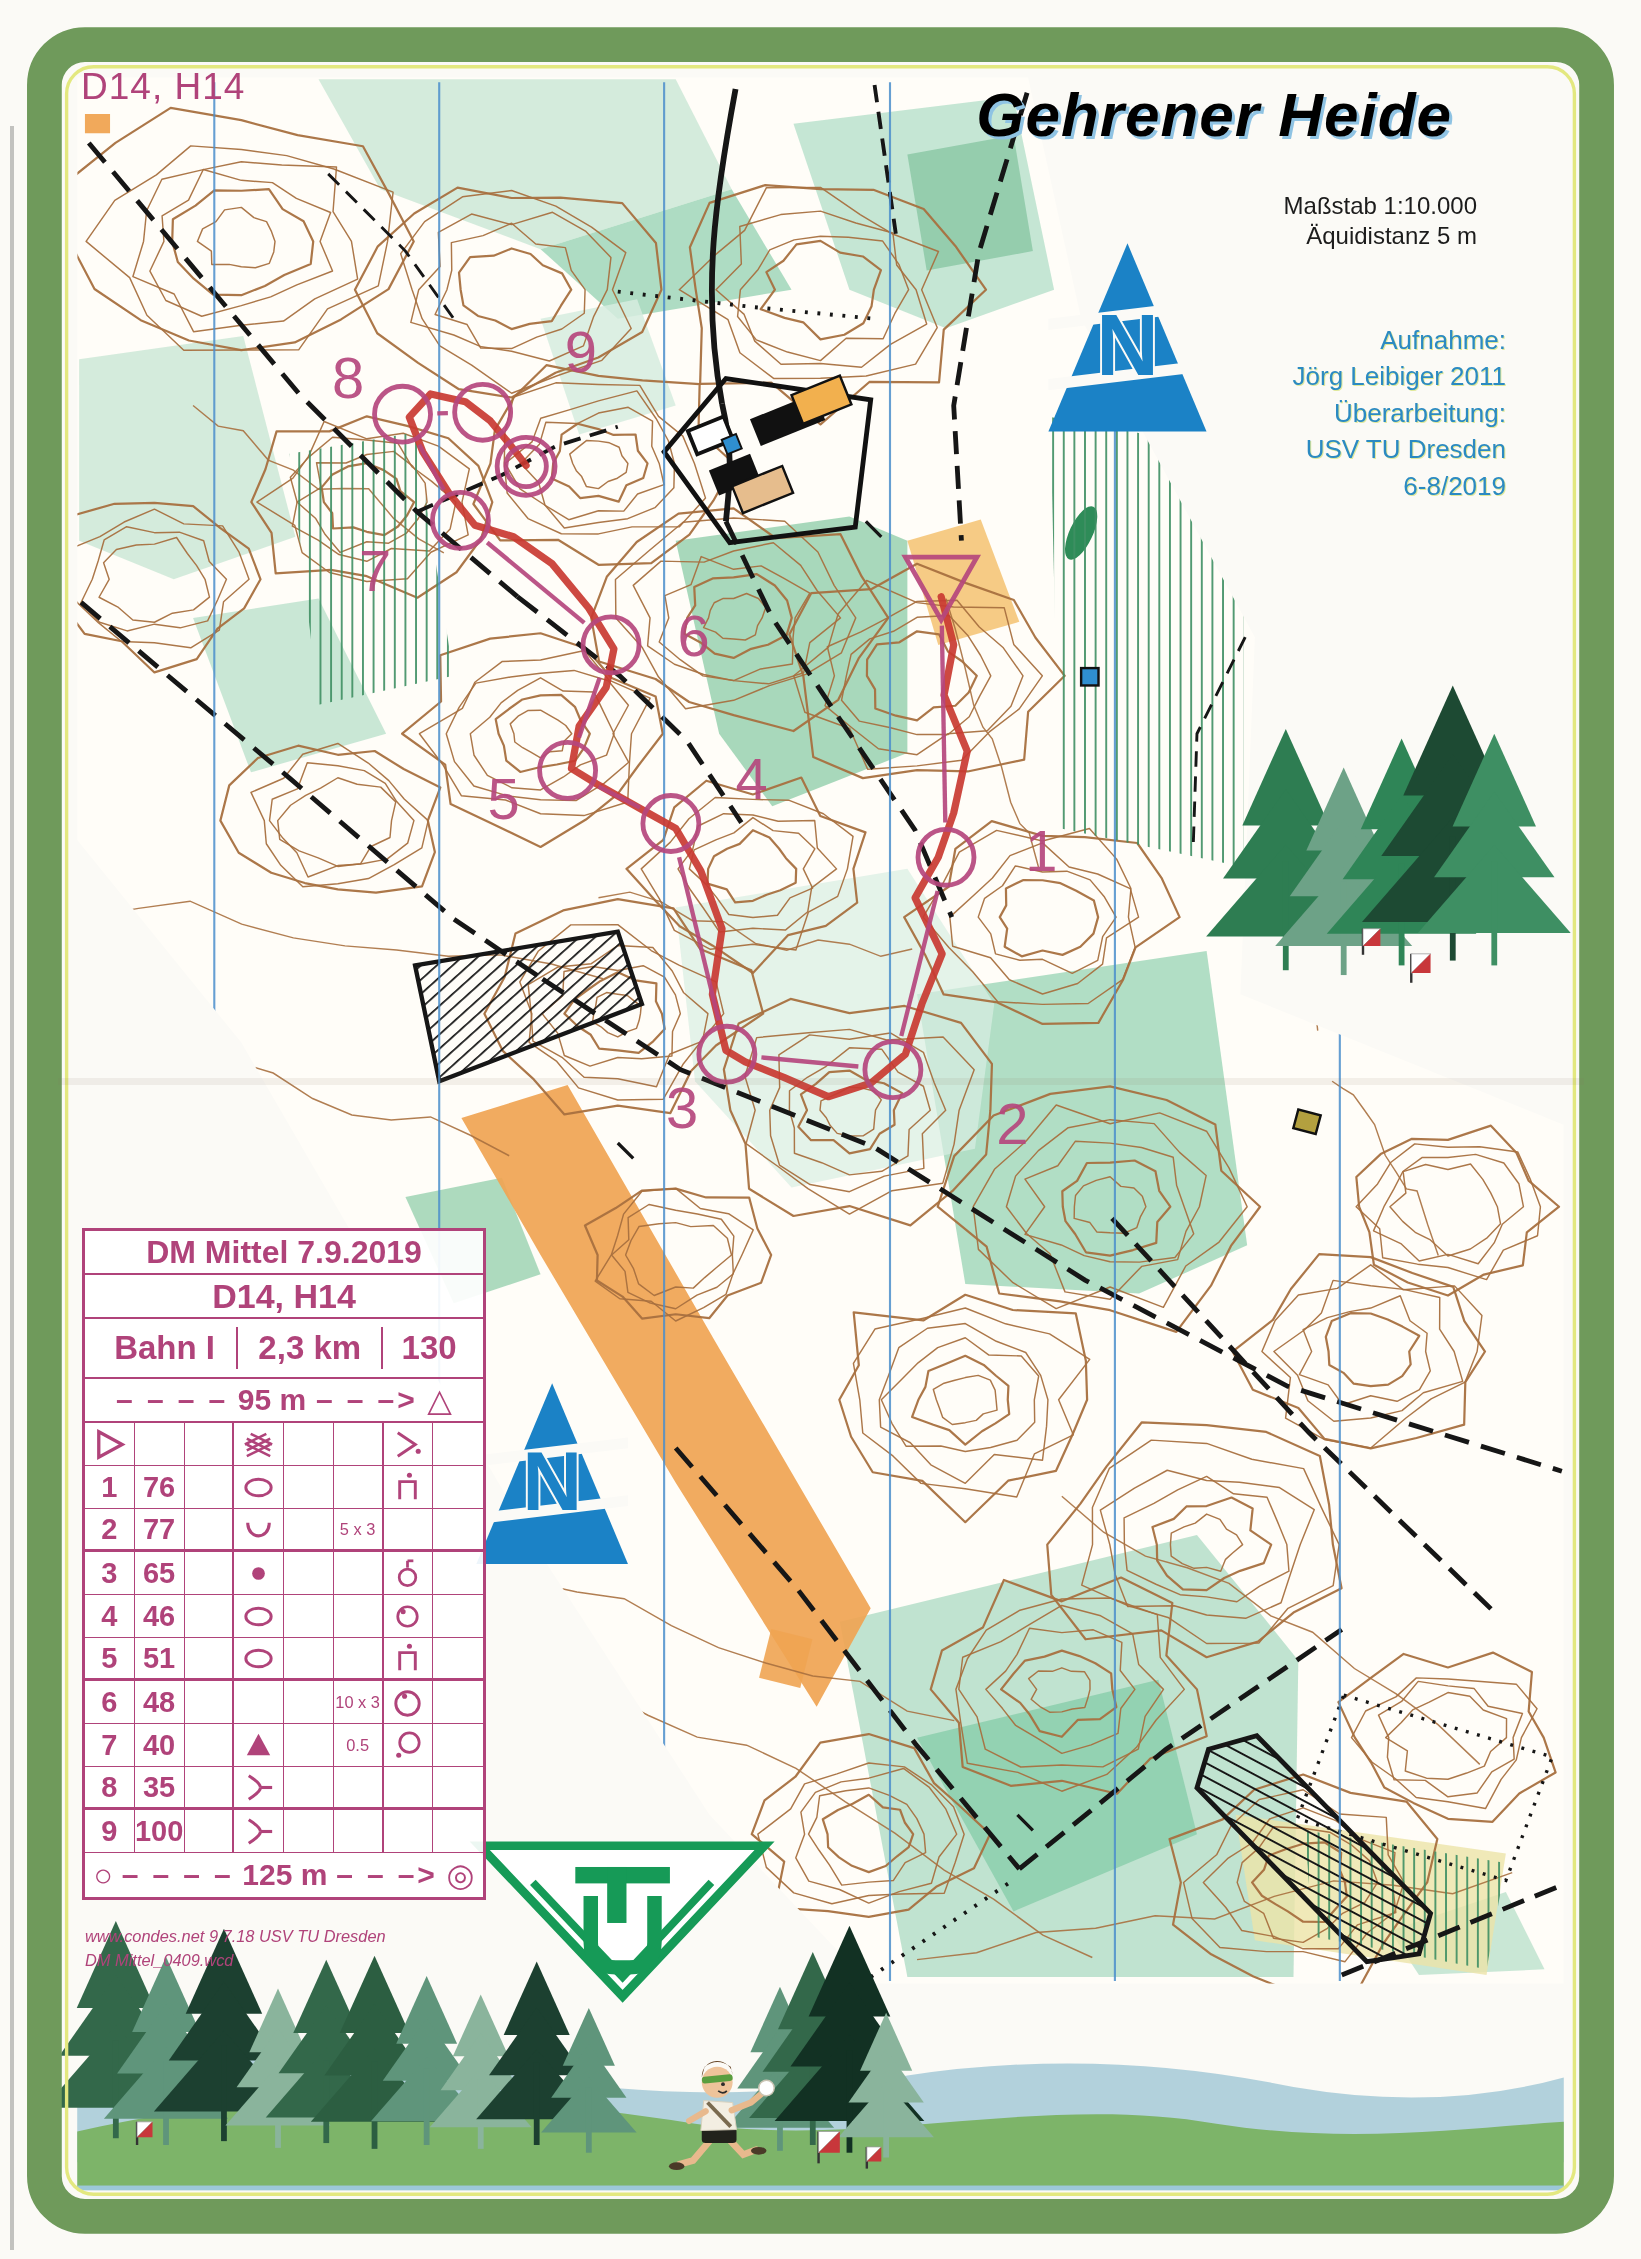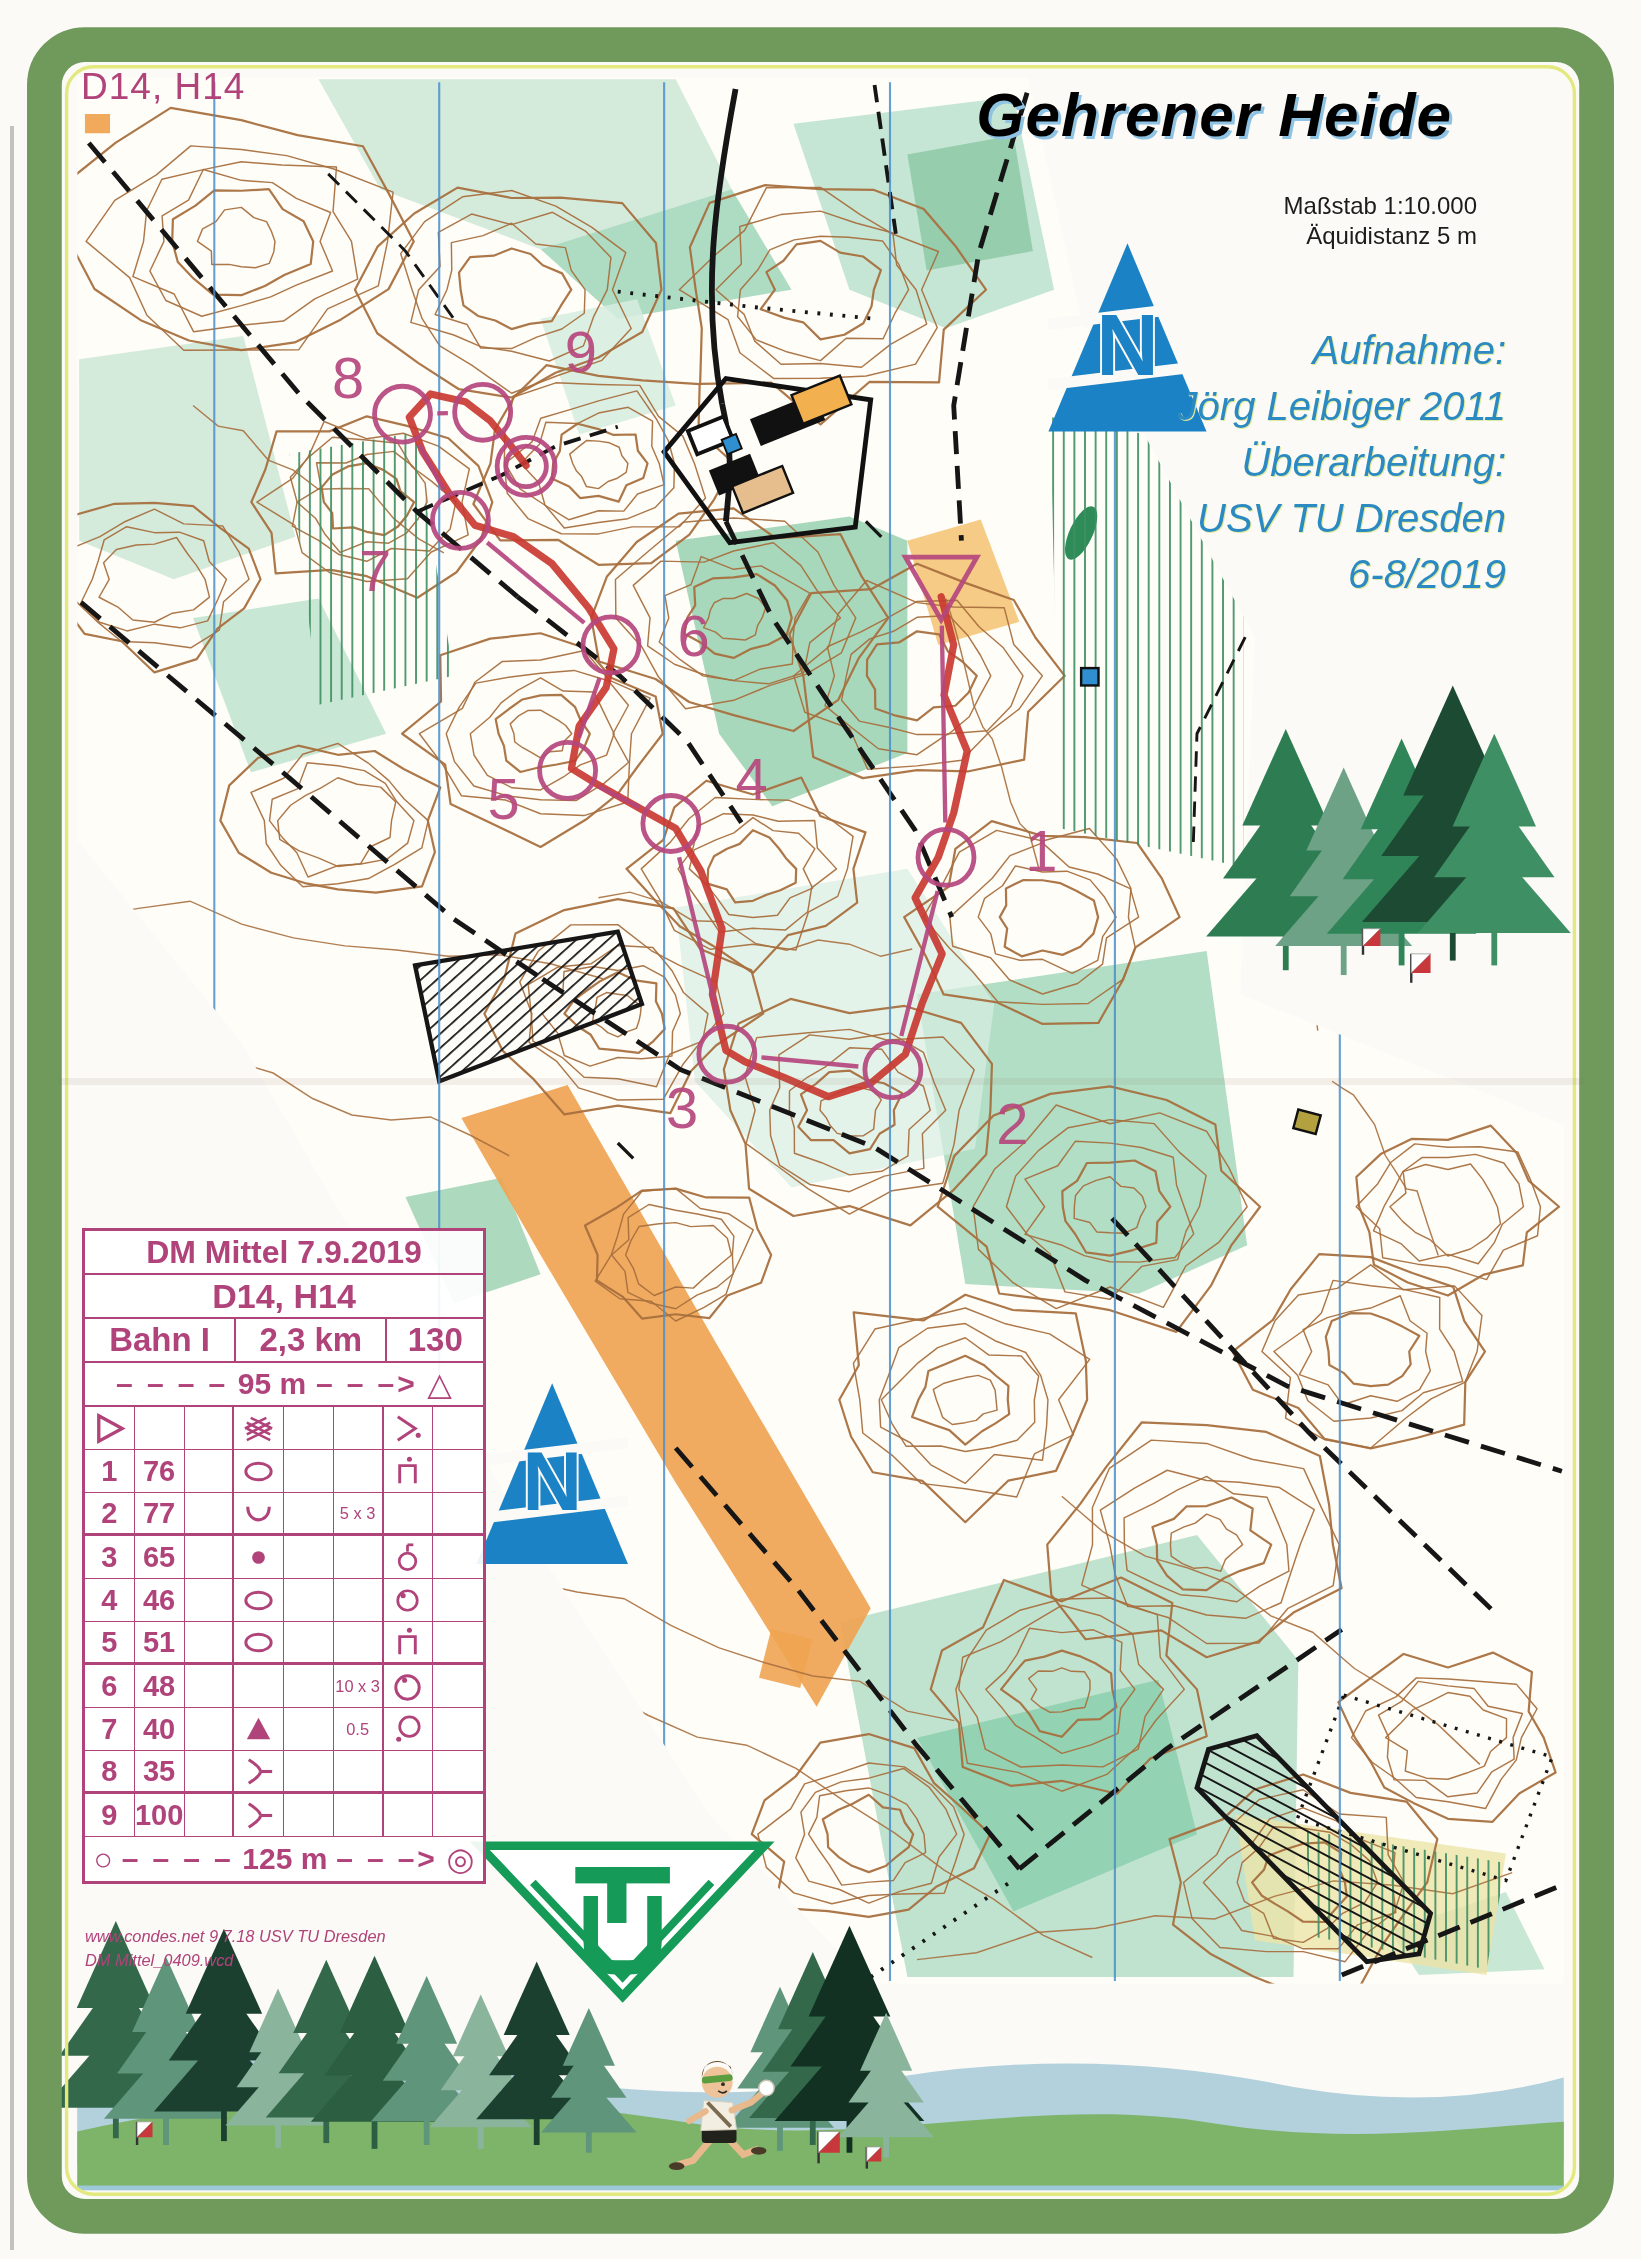--- a/index.html
+++ b/index.html
@@ -5,30 +5,30 @@
   html,body{margin:0;padding:0;}
   body{width:1641px;height:2259px;position:relative;background:#f4f2ec;
        font-family:"Liberation Sans", sans-serif;overflow:hidden;}
   .page{position:absolute;inset:0;background:#fbfaf6;}
   #map{position:absolute;left:0;top:0;width:1641px;height:2259px;}
   .ovl{position:absolute;z-index:5;}
   .class-label{left:81px;top:66px;font-size:37px;color:#b0437a;letter-spacing:1px;}
   .title{right:189px;top:79px;font-size:62px;font-weight:bold;font-style:italic;
          color:#000000;text-shadow:2.9px 2.9px 0 #8fc3e3;letter-spacing:1px;}
   .scaleblock{right:164px;top:191px;text-align:right;color:#1c1c1c;font-size:24px;line-height:1.25;}
-  .credits{right:135px;top:322px;text-align:right;color:#2b8ac2;font-size:40px;line-height:1.4;
-           text-shadow:1px 1px 0 #e0e99b;font-style:italic;}
+  .credits{right:135px;top:322px;text-align:right;color:#2b8ac2;font-size:26px;line-height:1.4;
+           text-shadow:1px 1px 0 #e0e99b;}
   
   .card{left:82px;top:1228px;width:404px;z-index:6;position:absolute;
         color:#b0437a;border:3.9px solid #b0437a;background:rgba(255,255,255,.92);box-sizing:border-box;}
   .card .hrow{border-bottom:2.9px solid #b0437a;display:flex;align-items:center;justify-content:center;
         font-weight:bold;}
   .card .h1{height:42px;font-size:32px;}
   .card .h2{height:42px;font-size:34px;}
-  .card .h3{height:42px;font-size:33px;display:flex;padding:0;}
+  .card .h3{height:42px;font-size:33px;display:flex;padding:8px;}
   .card .h3 > div{display:flex;align-items:center;justify-content:center;height:100%;box-sizing:border-box;}
   .card .h3 .c1{width:38%;border-right:2.9px solid #b0437a;}
   .card .h3 .c2{width:38%;border-right:2.9px solid #b0437a;}
   .card .h3 .c3{width:24%;}
   .distrow{height:42px;display:flex;align-items:center;justify-content:center;gap:9.7px;
         font-size:30px;font-weight:bold;border-bottom:2.9px solid #b0437a;}
   .distrow .sym{font-size:32px;font-weight:normal;}
   #symgrid{display:grid;grid-template-columns:repeat(8,1fr);}
   #symgrid .cell{height:43px;border-right:1.9px solid #b0437a;border-bottom:1.9px solid #b0437a;
         display:flex;align-items:center;justify-content:center;font-size:29px;font-weight:bold;box-sizing:border-box;}

